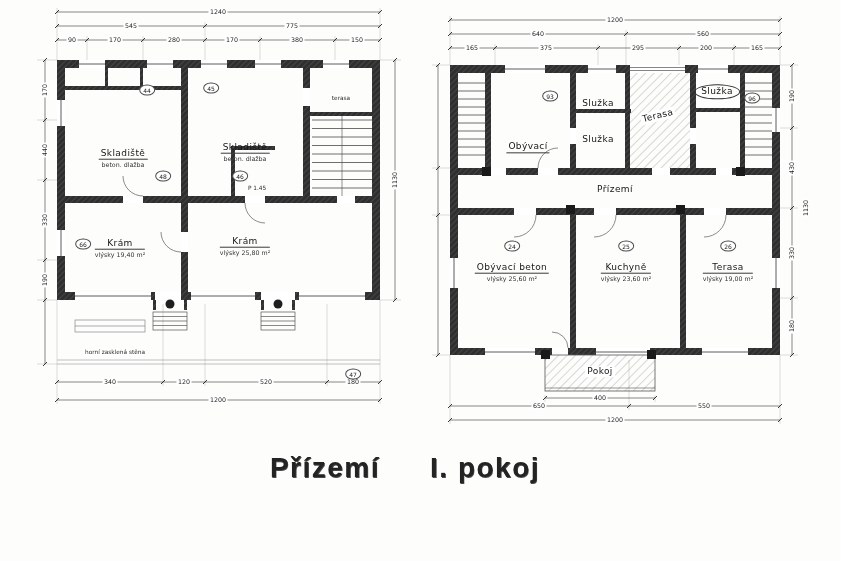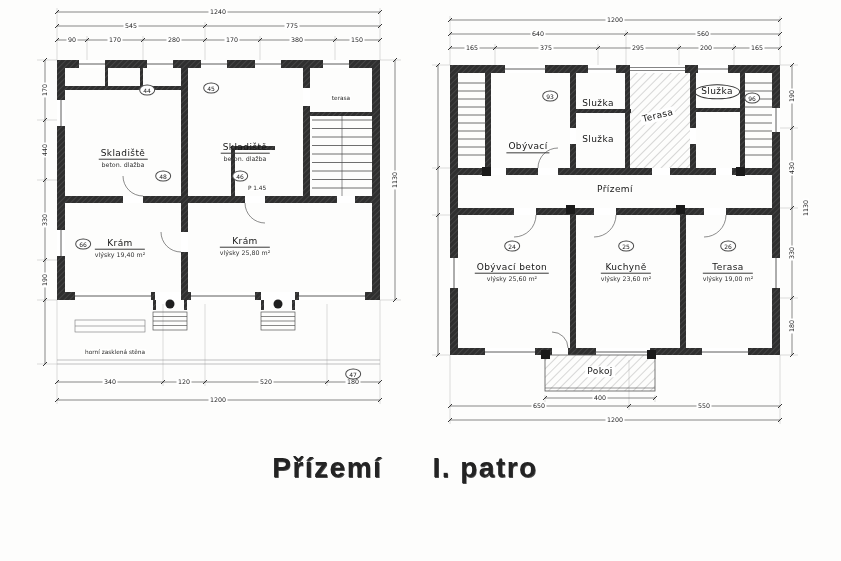--- a/index.html
+++ b/index.html
@@ -505,14 +505,14 @@
   <span class="dim" style="left:185px;top:412px">1200</span>
   <span class="dim v" style="left:362px;top:88px">190</span>
   <span class="dim v" style="left:362px;top:160px">430</span>
   <span class="dim v" style="left:362px;top:245px">330</span>
   <span class="dim v" style="left:362px;top:318px">180</span>
   <span class="dim v" style="left:376px;top:200px">1130</span>
 </div>
 
 <div class="caption">
   <span>Přízemí</span>
-  <span>I. patro</span>
+  <span>I. pokoj</span>
 </div>
 
 </body></html>

